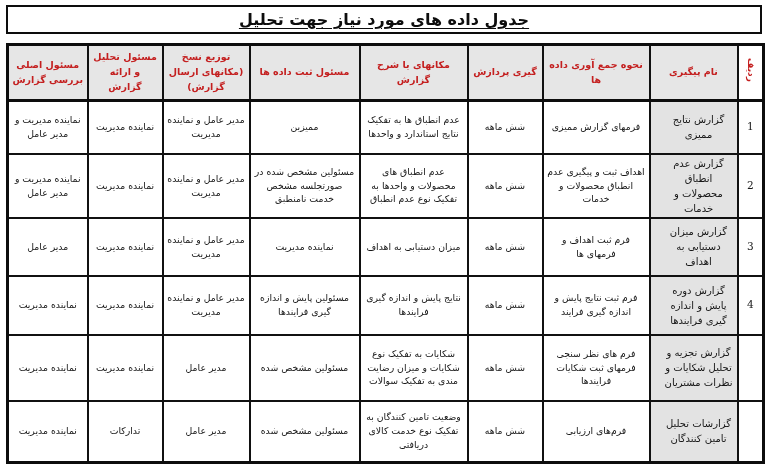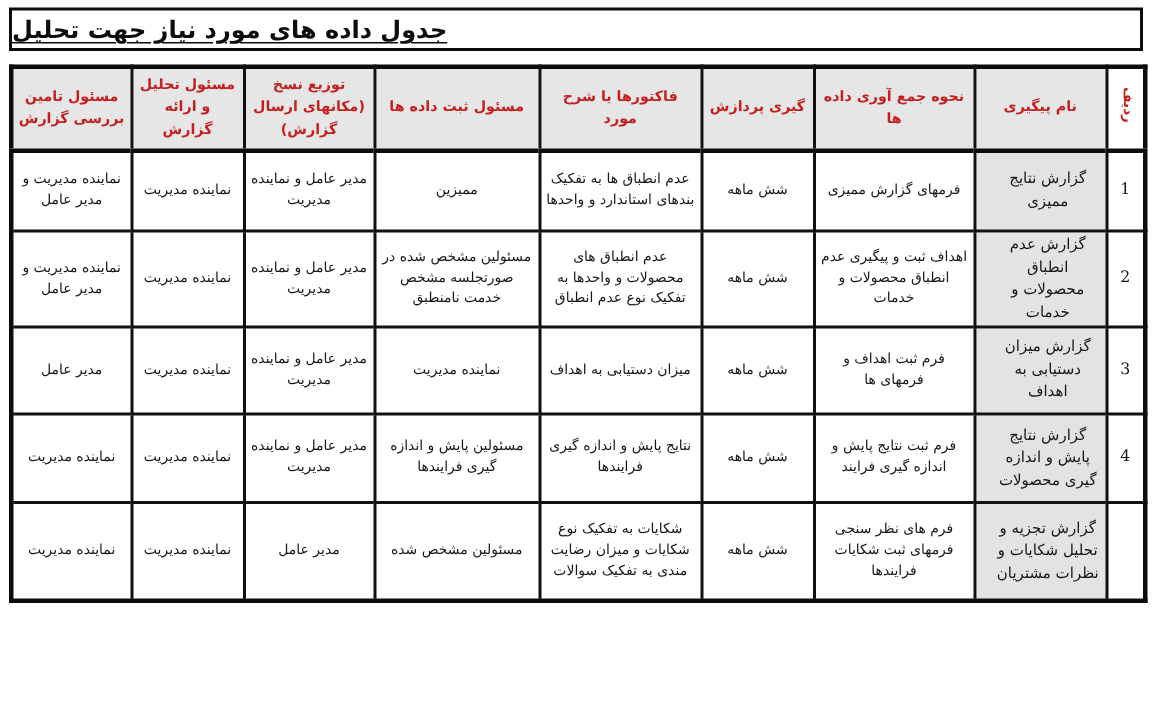--- a/index.html
+++ b/index.html
@@ -11,21 +11,21 @@
   }
   .page {
     position: relative;
     width: 768px; height: 472px;
     background: #ffffff;
     padding: 5px 6px 0 6px;
   }
   .title-box {
     border: 2px solid #0d0d0d;
     height: 29px;
-    display: flex; align-items: center; 
+    display: flex; align-items: center; justify-content: center;
     margin-bottom: 9px;
     background: #ffffff;
   }
   .doc-title {
     font-weight: bold;
     font-size: 16px;
     color: #0d0d0d;
     text-decoration: underline;
     text-underline-offset: 3px;
     white-space: nowrap;
@@ -109,34 +109,34 @@
         <col class="c-distrib">
         <col class="c-analyst">
         <col class="c-reviewer">
     </colgroup>
     <thead>
       <tr style="height:56px">
         <th class="radif-col"><span class="vertical-text">ردیف</span></th>
         <th>نام پیگیری</th>
         <th>نحوه جمع آوری داده ها</th>
         <th>گیری پردازش</th>
-        <th>فاکتورها یا شرح مورد</th>
+        <th>مکانهای یا شرح گزارش</th>
         <th>مسئول ثبت داده ها</th>
         <th>توزیع نسخ (مکانهای ارسال گزارش)</th>
         <th>مسئول تحلیل و ارائه گزارش</th>
-        <th>مسئول تامین بررسی گزارش</th>
+        <th>مسئول اصلی بررسی گزارش</th>
       </tr>
     </thead>
     <tbody>
       <tr style="height:53px">
         <td class="num-cell">1</td>
         <td class="name-cell">گزارش نتایج ممیزی</td>
         <td>فرمهای گزارش ممیزی</td>
         <td>شش ماهه</td>
-        <td>عدم انطباق ها به تفکیک بندهای استاندارد و واحدها</td>
+        <td>عدم انطباق ها به تفکیک نتایج استاندارد و واحدها</td>
         <td>ممیزین</td>
         <td>مدیر عامل و نماینده مدیریت</td>
         <td>نماینده مدیریت</td>
         <td>نماینده مدیریت و مدیر عامل</td>
       </tr>
       <tr style="height:60px">
         <td class="num-cell">2</td>
         <td class="name-cell">گزارش عدم انطباق محصولات و خدمات</td>
         <td>اهداف ثبت و پیگیری عدم انطباق محصولات و خدمات</td>
         <td>شش ماهه</td>
@@ -152,36 +152,47 @@
         <td>فرم ثبت اهداف و فرمهای ها</td>
         <td>شش ماهه</td>
         <td>میزان دستیابی به اهداف</td>
         <td>نماینده مدیریت</td>
         <td>مدیر عامل و نماینده مدیریت</td>
         <td>نماینده مدیریت</td>
         <td>مدیر عامل</td>
       </tr>
       <tr style="height:59px">
         <td class="num-cell">4</td>
-        <td class="name-cell">گزارش نتایج پایش و اندازه گیری محصولات</td>
+        <td class="name-cell">گزارش دوره پایش و اندازه گیری فرایندها</td>
         <td>فرم ثبت نتایج پایش و اندازه گیری فرایند</td>
         <td>شش ماهه</td>
         <td>نتایج پایش و اندازه گیری فرایندها</td>
         <td>مسئولین پایش و اندازه گیری فرایندها</td>
         <td>مدیر عامل و نماینده مدیریت</td>
         <td>نماینده مدیریت</td>
         <td>نماینده مدیریت</td>
       </tr>
       <tr style="height:66px">
         <td class="num-cell"></td>
         <td class="name-cell">گزارش تجزیه و تحلیل شکایات و نظرات مشتریان</td>
         <td>فرم های نظر سنجی فرمهای ثبت شکایات فرایندها</td>
         <td>شش ماهه</td>
         <td>شکایات به تفکیک نوع شکایات و میزان رضایت مندی به تفکیک سوالات</td>
         <td>مسئولین مشخص شده</td>
         <td>مدیر عامل</td>
         <td>نماینده مدیریت</td>
         <td>نماینده مدیریت</td>
       </tr>
+      <tr style="height:62px">
+        <td class="num-cell"></td>
+        <td class="name-cell">گزارشات تحلیل تامین کنندگان</td>
+        <td>فرم‌های ارزیابی</td>
+        <td>شش ماهه</td>
+        <td>وضعیت تامین کنندگان به تفکیک نوع خدمت کالای دریافتی</td>
+        <td>مسئولین مشخص شده</td>
+        <td>مدیر عامل</td>
+        <td>تدارکات</td>
+        <td>نماینده مدیریت</td>
+      </tr>
     </tbody>
   </table>
 
 </div>
 
 </body></html>

